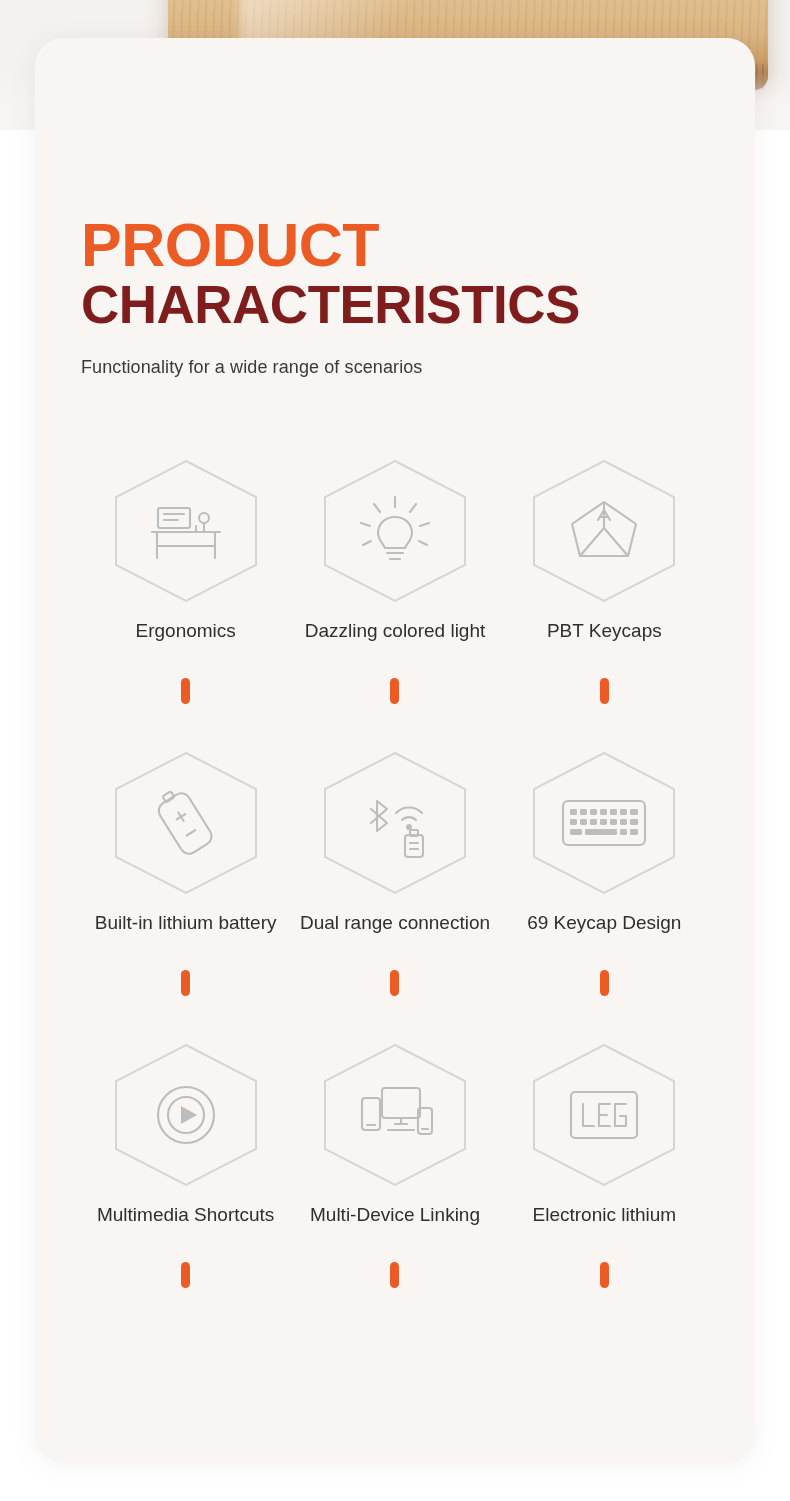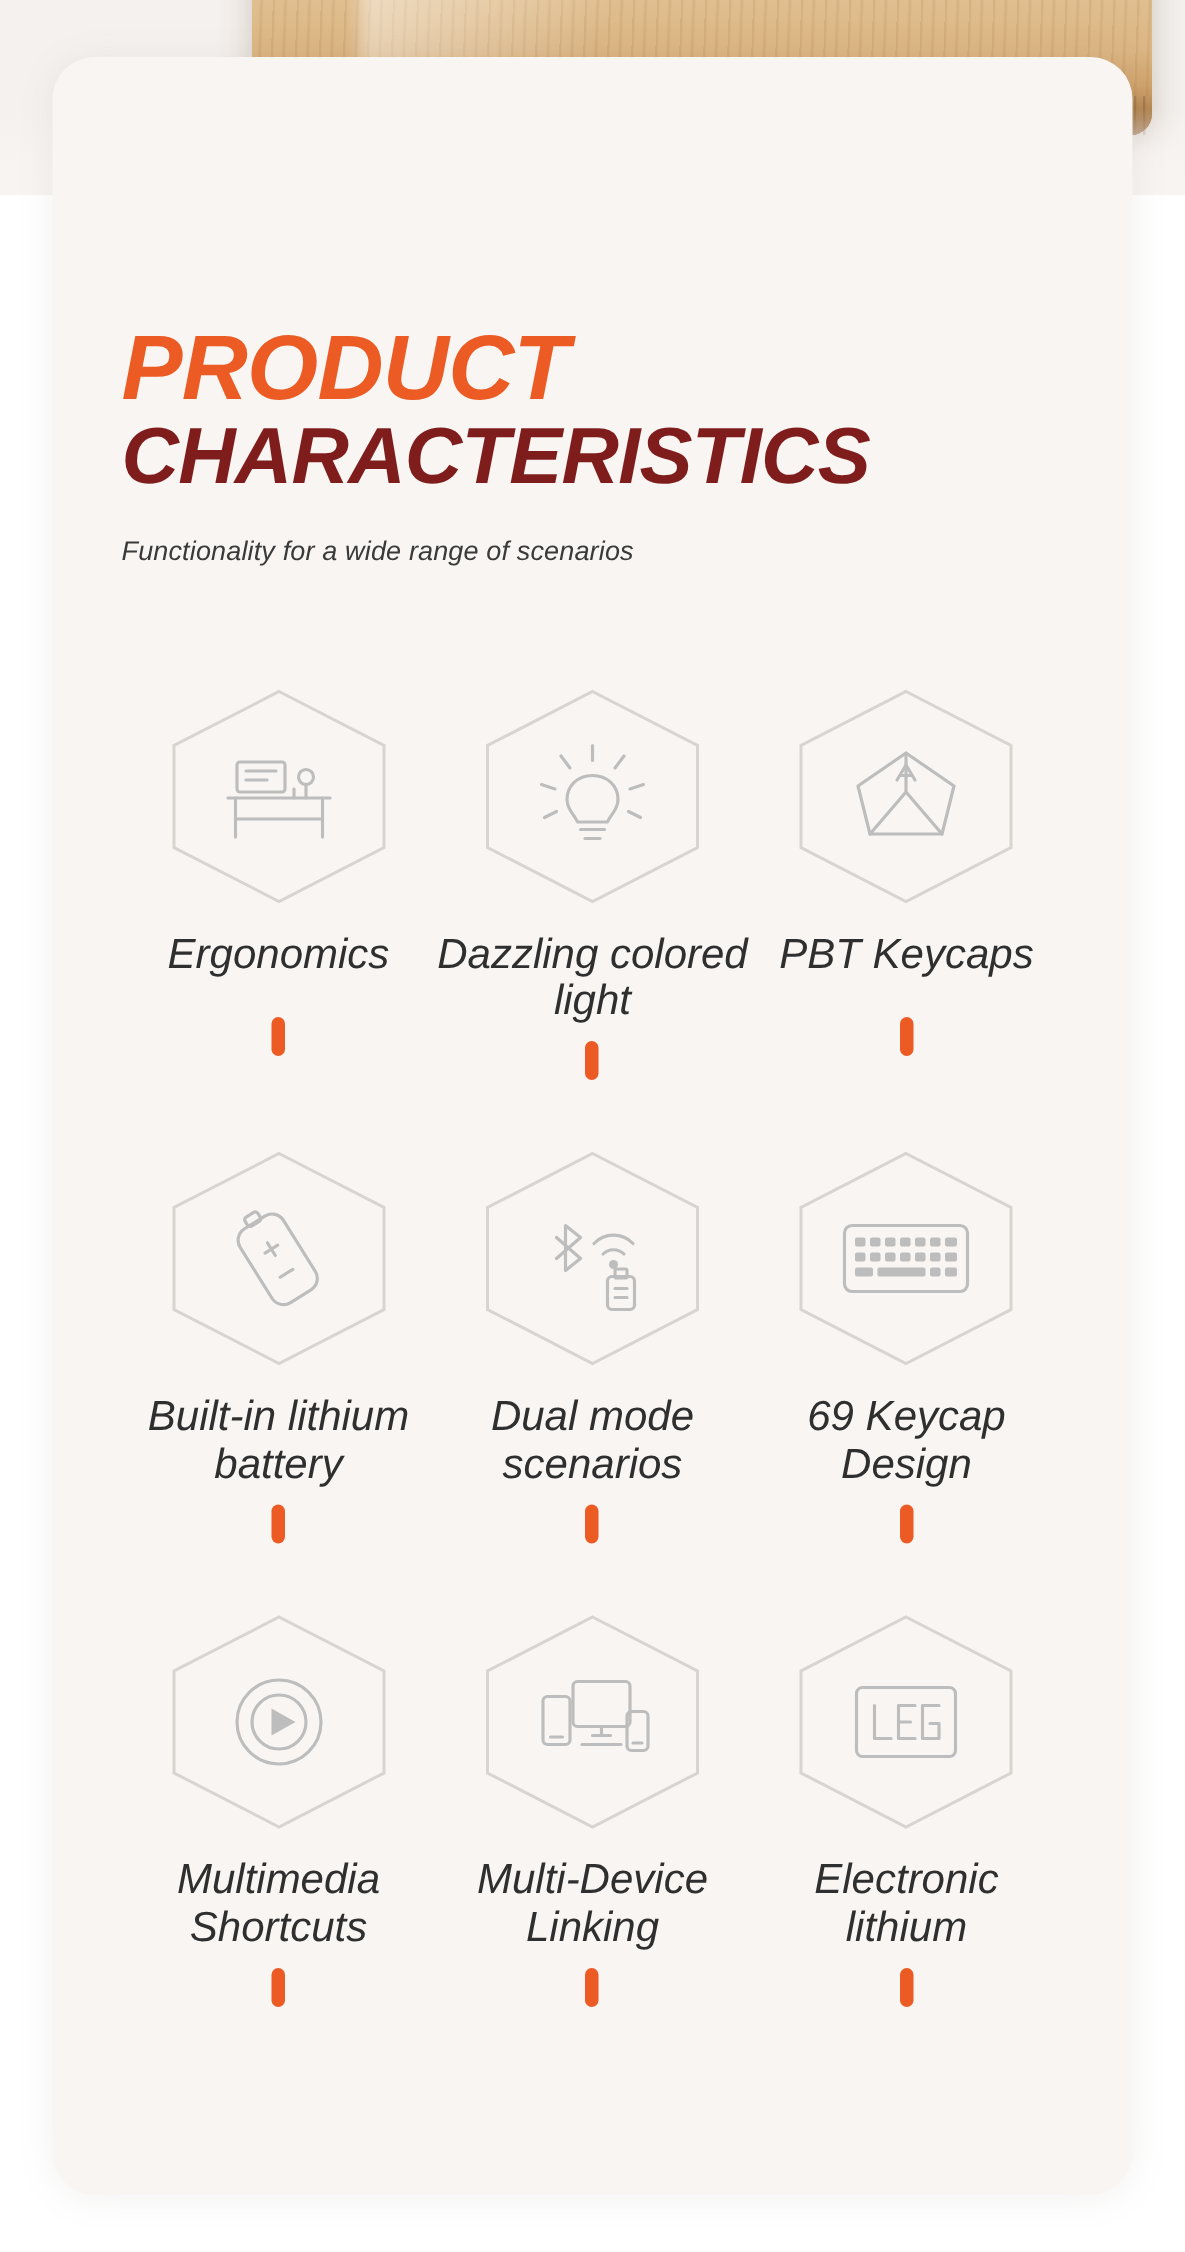--- a/index.html
+++ b/index.html
@@ -9,21 +9,20 @@
     font-family: "Liberation Sans", sans-serif;
     background: #ffffff;
     overflow: hidden;
   }
   .page {
     position: relative;
     width: 790px;
     height: 1501px;
     background: #ffffff;
     overflow: hidden;
-    font-style: italic;
   }
 
   
   .photo-band {
     position: absolute;
     top: 0; left: 0;
     width: 790px;
     height: 130px;
     background: #f4f1ee;
     overflow: hidden;
@@ -161,21 +160,21 @@
     justify-content: center;
   }
   .hex svg { display: block; }
   .hex .outline {
     position: absolute;
     inset: 0;
   }
   .cell-label {
     margin-top: 14px;
     text-align: center;
-    font-size: 28px;
+    font-size: 19px;
     line-height: 1.12;
     color: #2f2f2f;
     max-width: 215px;
     min-height: 46px;
   }
   .tick {
     margin-top: 12px;
     width: 9px;
     height: 26px;
     border-radius: 5px;
@@ -303,21 +302,21 @@
               <path class="ic" d="M47 30 A18 18 0 0 1 73 30"></path>
               <path class="ic" d="M53 37 A10 10 0 0 1 67 37"></path>
               <circle class="ic-fill" cx="60" cy="44" r="3"></circle>
               <path class="ic" d="M22 26 L38 40 L28 48 L28 18 L38 26 L22 40"></path>
               <rect class="ic" x="56" y="52" width="18" height="22" rx="3"></rect>
               <rect class="ic" x="61" y="47" width="8" height="6" rx="1"></rect>
               <line class="ic" x1="61" y1="60" x2="69" y2="60"></line>
               <line class="ic" x1="61" y1="66" x2="69" y2="66"></line>
             </svg>
           </div>
-          <div class="cell-label">Dual mode scenarios</div>
+          <div class="cell-label">Dual range connection</div>
           <div class="tick"></div>
         </div>
 
         <div class="cell">
           <div class="hex">
             <svg class="outline" viewBox="0 0 158 150" width="158" height="150">
               <polygon points="79,5 149,41 149,109 79,145 9,109 9,41" fill="none" stroke="#d8d4d0" stroke-width="2"></polygon>
             </svg>
             <svg width="92" height="60" viewBox="0 0 92 60">
               <rect class="ic" x="5" y="8" width="82" height="44" rx="5"></rect>

